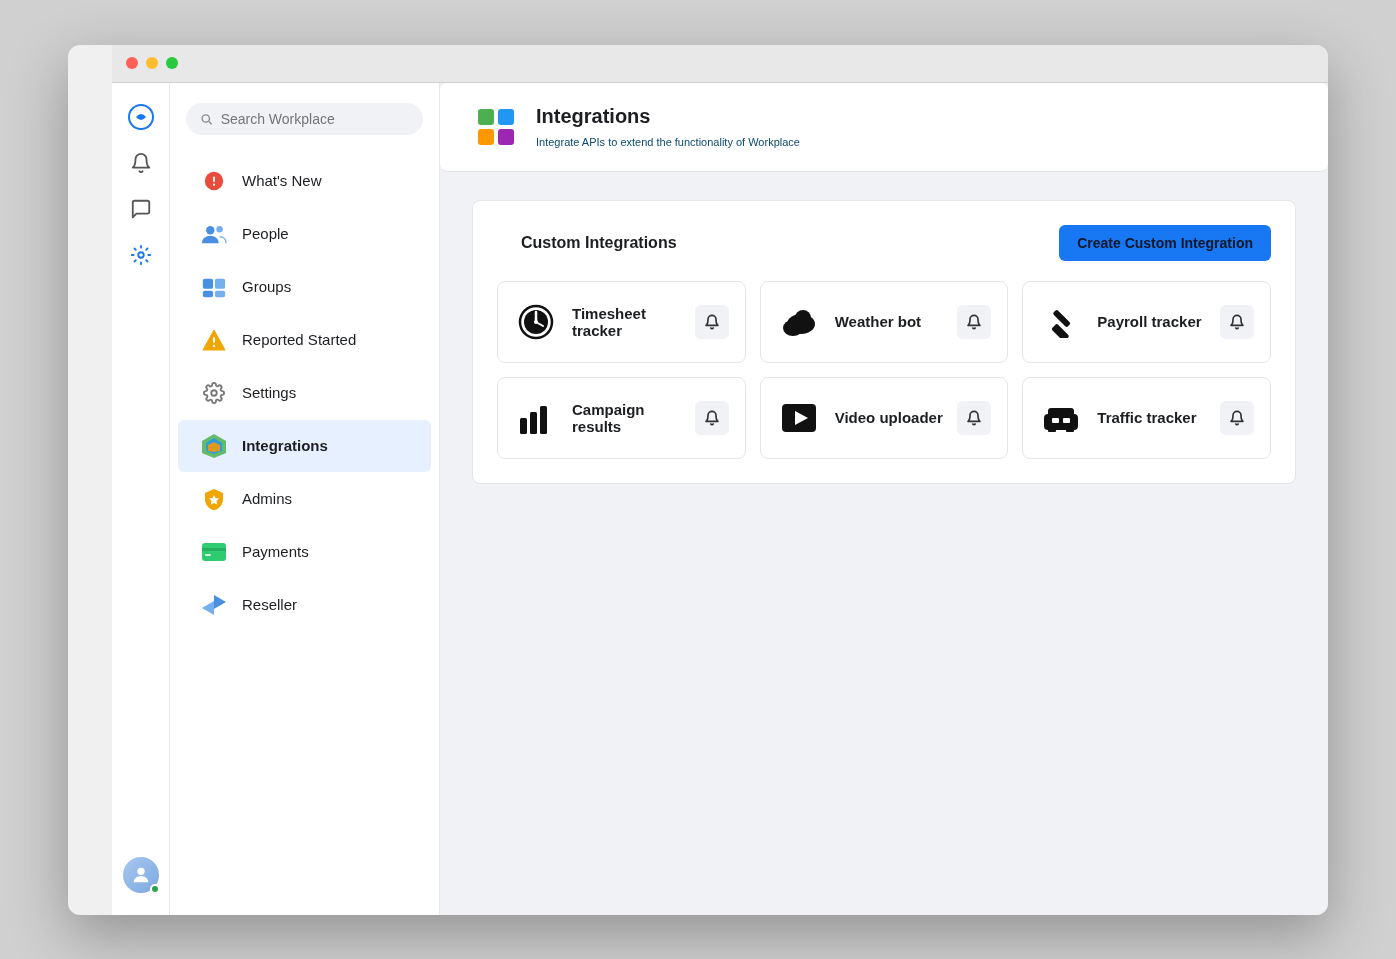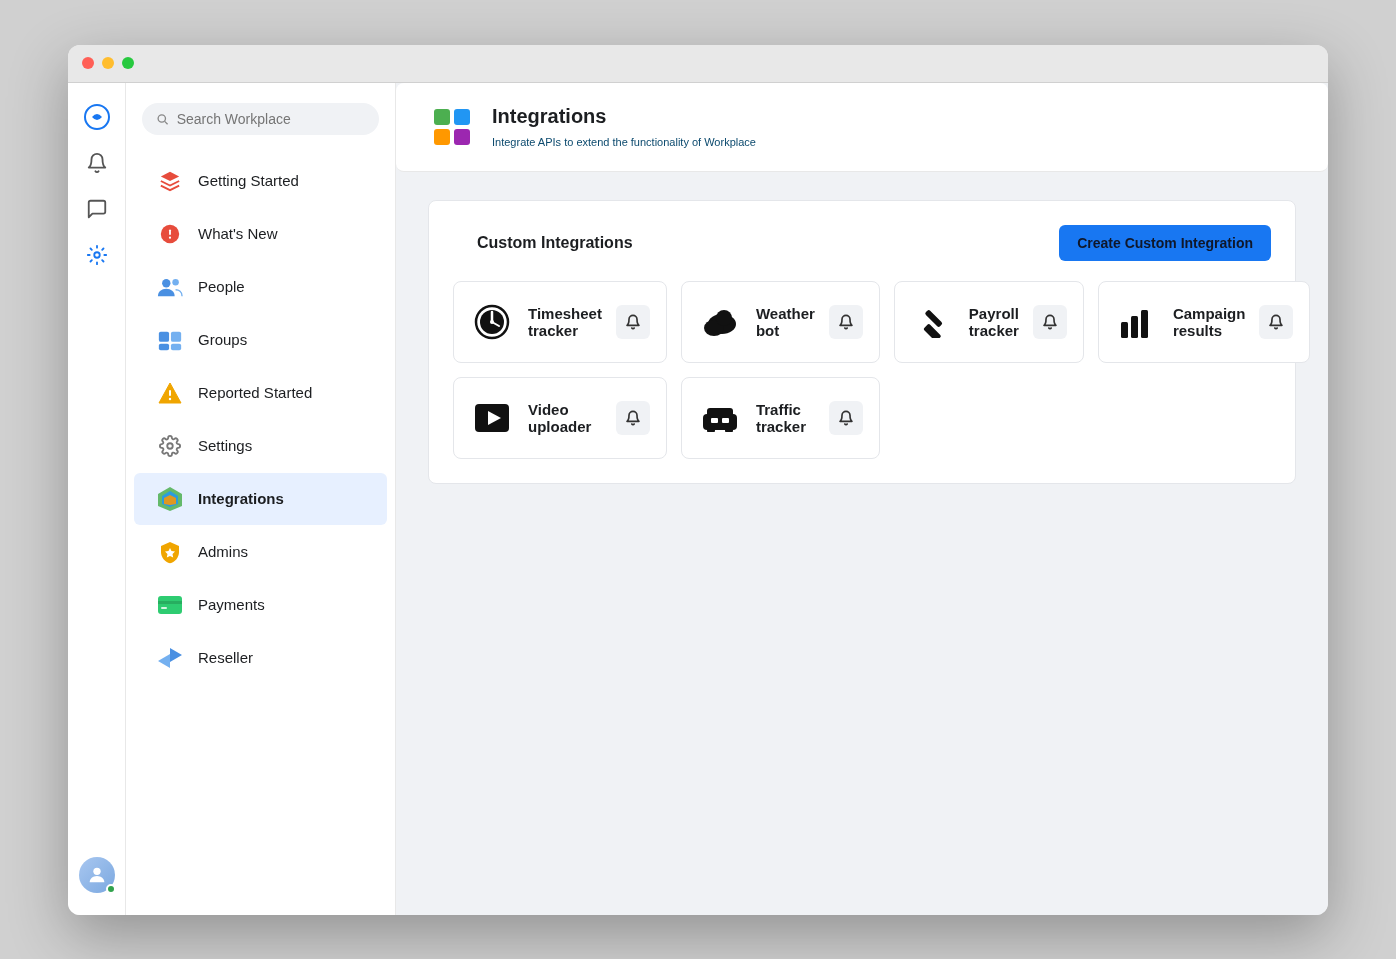--- a/index.html
+++ b/index.html
@@ -13,20 +13,21 @@
     }
     .window {
       width: 1260px;
       height: 870px;
       background: #f0f0f0;
       border-radius: 12px;
       box-shadow: 0 20px 60px rgba(0,0,0,0.3);
       overflow: hidden;
       display: flex;
       flex-direction: column;
+      padding-left: 44px;
     }
     .titlebar {
       background: #e8e8e8;
       height: 38px;
       display: flex;
       align-items: center;
       padding: 0 14px;
       gap: 8px;
       border-bottom: 1px solid #d0d0d0;
       flex-shrink: 0;
@@ -193,21 +194,21 @@
       color: #0f172a;
       border: none;
       border-radius: 6px;
       padding: 10px 18px;
       font-size: 14px;
       font-weight: 600;
       cursor: pointer;
     }
     .integrations-grid {
       display: grid;
-      grid-template-columns: 1fr 1fr 1fr 1fr;
+      grid-template-columns: 1fr 1fr 1fr;
       gap: 14px;
     }
     .integration-card {
       display: flex;
       align-items: center;
       border: 1px solid #e4e6ea;
       border-radius: 8px;
       padding: 18px 16px;
       gap: 14px;
       cursor: pointer;
@@ -304,30 +305,20 @@
 
     <div class="nav-sidebar">
       <div class="search-bar">
         <svg width="14" height="14" viewBox="0 0 24 24" fill="none" stroke="#888" stroke-width="2.5">
           <circle cx="11" cy="11" r="7"></circle>
           <line x1="16.5" y1="16.5" x2="22" y2="22"></line>
         </svg>
         <input type="text" placeholder="Search Workplace" style="">
       </div>
 
-      <div class="nav-item">
-        <div class="nav-icon-wrap">
-          <svg width="22" height="22" viewBox="0 0 24 24" fill="none">
-            <path d="M12 2L2 7l10 5 10-5-10-5z" fill="#e74c3c"></path>
-            <path d="M2 17l10 5 10-5" stroke="#e74c3c" stroke-width="2" fill="none"></path>
-            <path d="M2 12l10 5 10-5" stroke="#e74c3c" stroke-width="2" fill="none"></path>
-          </svg>
-        </div>
-        <span>Getting Started</span>
-      </div>
 
       <div class="nav-item">
         <div class="nav-icon-wrap">
           <svg width="22" height="22" viewBox="0 0 24 24">
             <circle cx="12" cy="12" r="10" fill="#e74c3c"></circle>
             <rect x="11" y="7" width="2" height="6" fill="#fff" rx="1"></rect>
             <circle cx="12" cy="16" r="1.2" fill="#fff"></circle>
           </svg>
         </div>
         <span>What's New</span>

